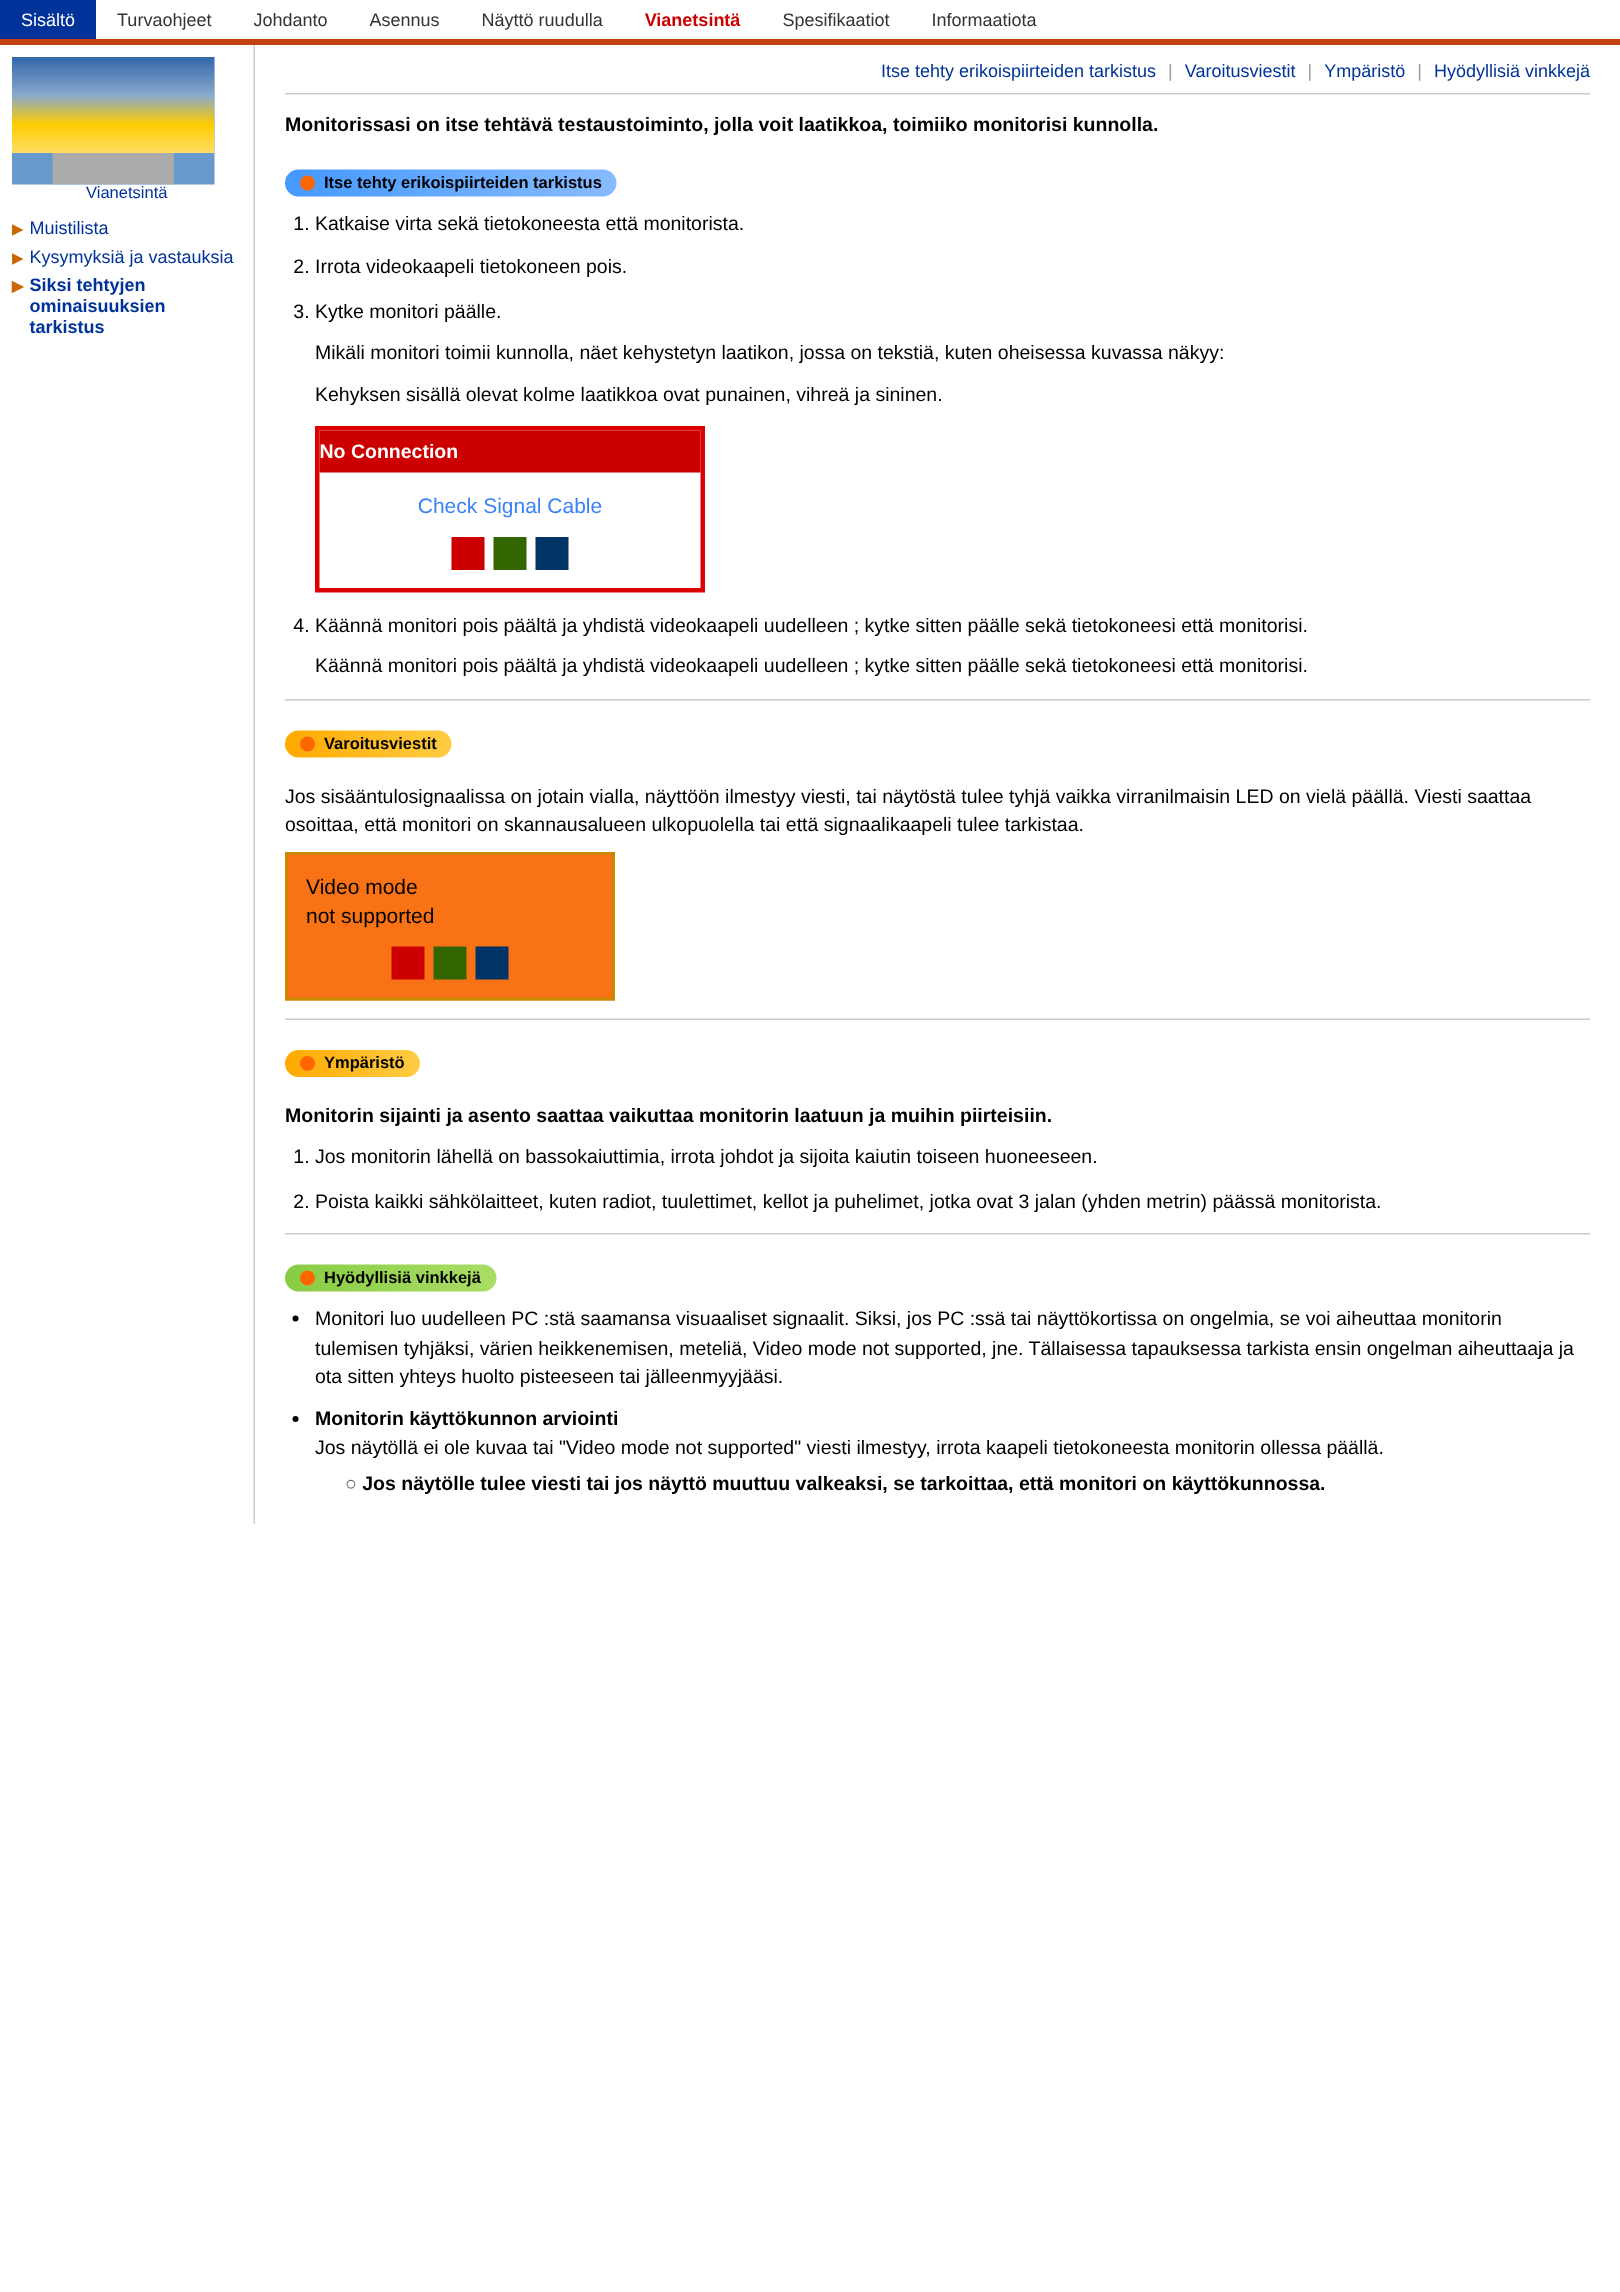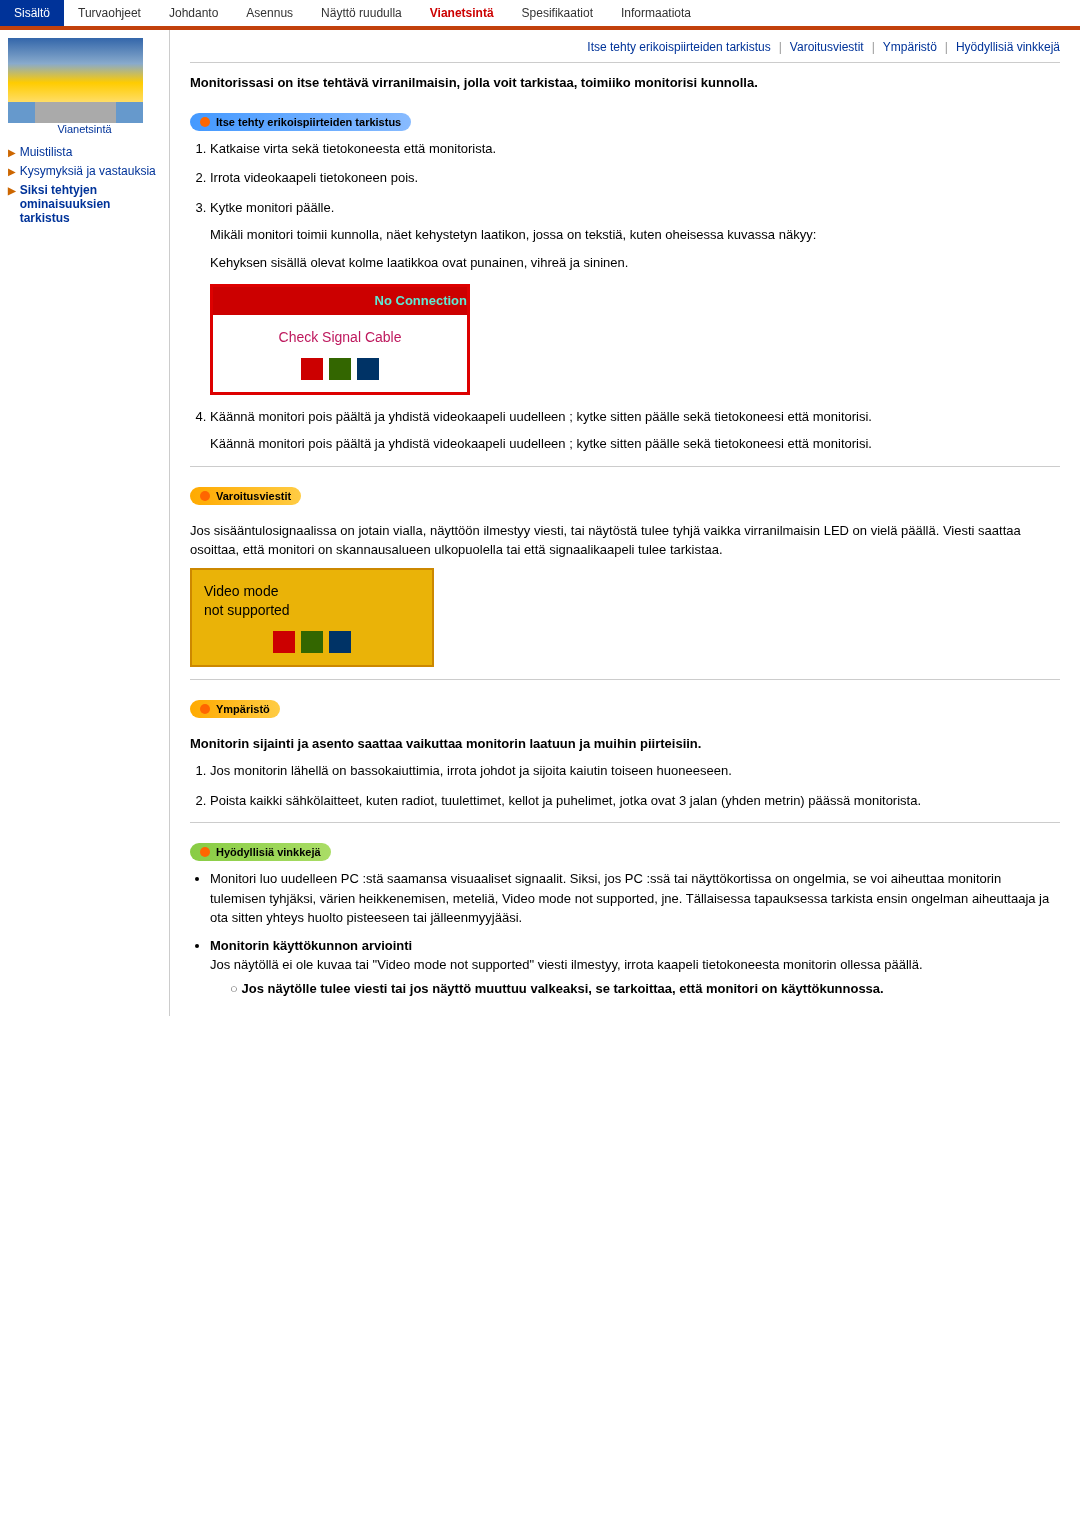--- a/index.html
+++ b/index.html
@@ -39,30 +39,30 @@
 
     
     .intro-text { font-weight: bold; font-size: 13px; margin-bottom: 12px; line-height: 1.5; }
 
     
     ol { margin-left: 20px; }
     ol li { margin-bottom: 10px; line-height: 1.5; }
 
     
     .monitor-box { border: 3px solid #dd0000; background: #fff; width: 260px; margin: 12px 0; padding: 0; }
-    .monitor-box-header { background: #cc0000; color: #5eead4; font-size: 13px; font-weight: bold; text-align: right; padding: 4px 0; }
+    .monitor-box-header { background: #cc0000; color: #ffffff; font-size: 13px; font-weight: bold; text-align: left; padding: 4px 0; }
     .monitor-box-body { padding: 12px; text-align: center; }
-    .monitor-box-text { font-size: 14px; color: #be185d; margin-bottom: 10px; }
+    .monitor-box-text { font-size: 14px; color: #3b82f6; margin-bottom: 10px; }
     .monitor-squares { display: flex; justify-content: center; gap: 6px; }
     .sq-red { width: 22px; height: 22px; background: #cc0000; }
     .sq-green { width: 22px; height: 22px; background: #336600; }
     .sq-blue { width: 22px; height: 22px; background: #003366; }
 
     
-    .video-box { border: 2px solid #cc8800; background: #eab308; width: 244px; margin: 1px 0; padding: 12px; }
+    .video-box { border: 2px solid #cc8800; background: #f97316; width: 220px; margin: 1px 0; padding: 12px; }
     .video-box-text { font-size: 14px; color: #000; margin-bottom: 10px; line-height: 1.4; }
 
     
     .info-para { margin: 8px 0; line-height: 1.5; font-size: 13px; }
 
     
     .divider { border: none; border-top: 1px solid #ccc; margin: 12px 0; }
 
     
     ul { margin-left: 20px; }
@@ -123,21 +123,21 @@
       <a class="sub-nav-link">Itse tehty erikoispiirteiden tarkistus</a>
       <span class="separator">|</span>
       <a class="sub-nav-link">Varoitusviestit</a>
       <span class="separator">|</span>
       <a class="sub-nav-link">Ympäristö</a>
       <span class="separator">|</span>
       <a class="sub-nav-link">Hyödyllisiä vinkkejä</a>
     </div>
 
     
-    <p class="intro-text">Monitorissasi on itse tehtävä virranilmaisin, jolla voit tarkistaa, toimiiko monitorisi kunnolla.</p>
+    <p class="intro-text">Monitorissasi on itse tehtävä testaustoiminto, jolla voit laatikkoa, toimiiko monitorisi kunnolla.</p>
 
     
     <div class="section-btn section-btn-blue">
       <div class="dot"></div>
       <span>Itse tehty erikoispiirteiden tarkistus</span>
     </div>
 
     
     <ol>
       <li>

